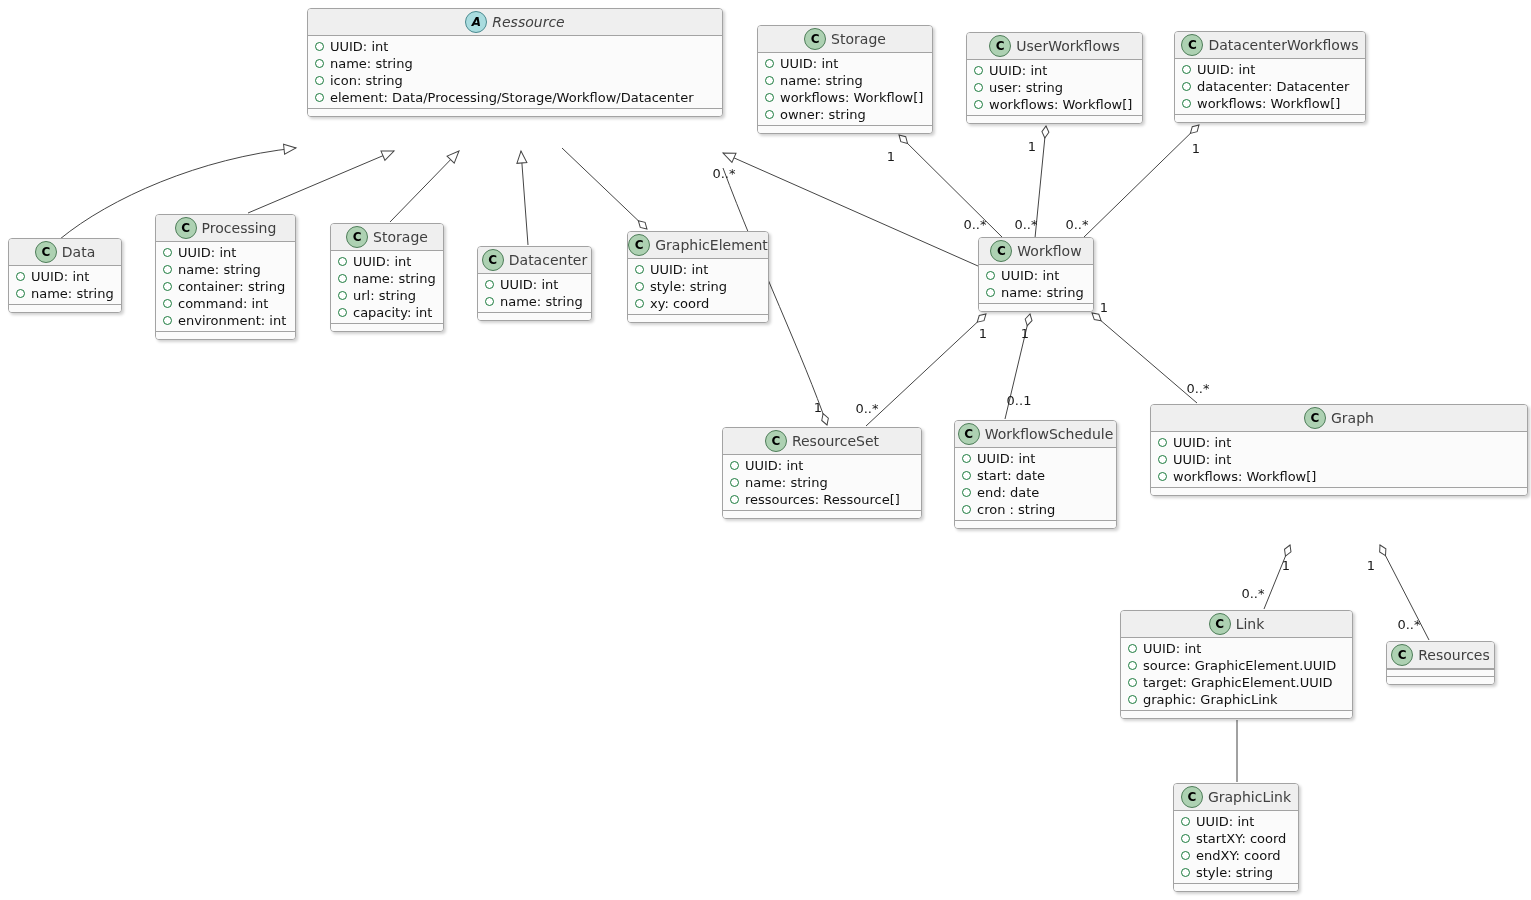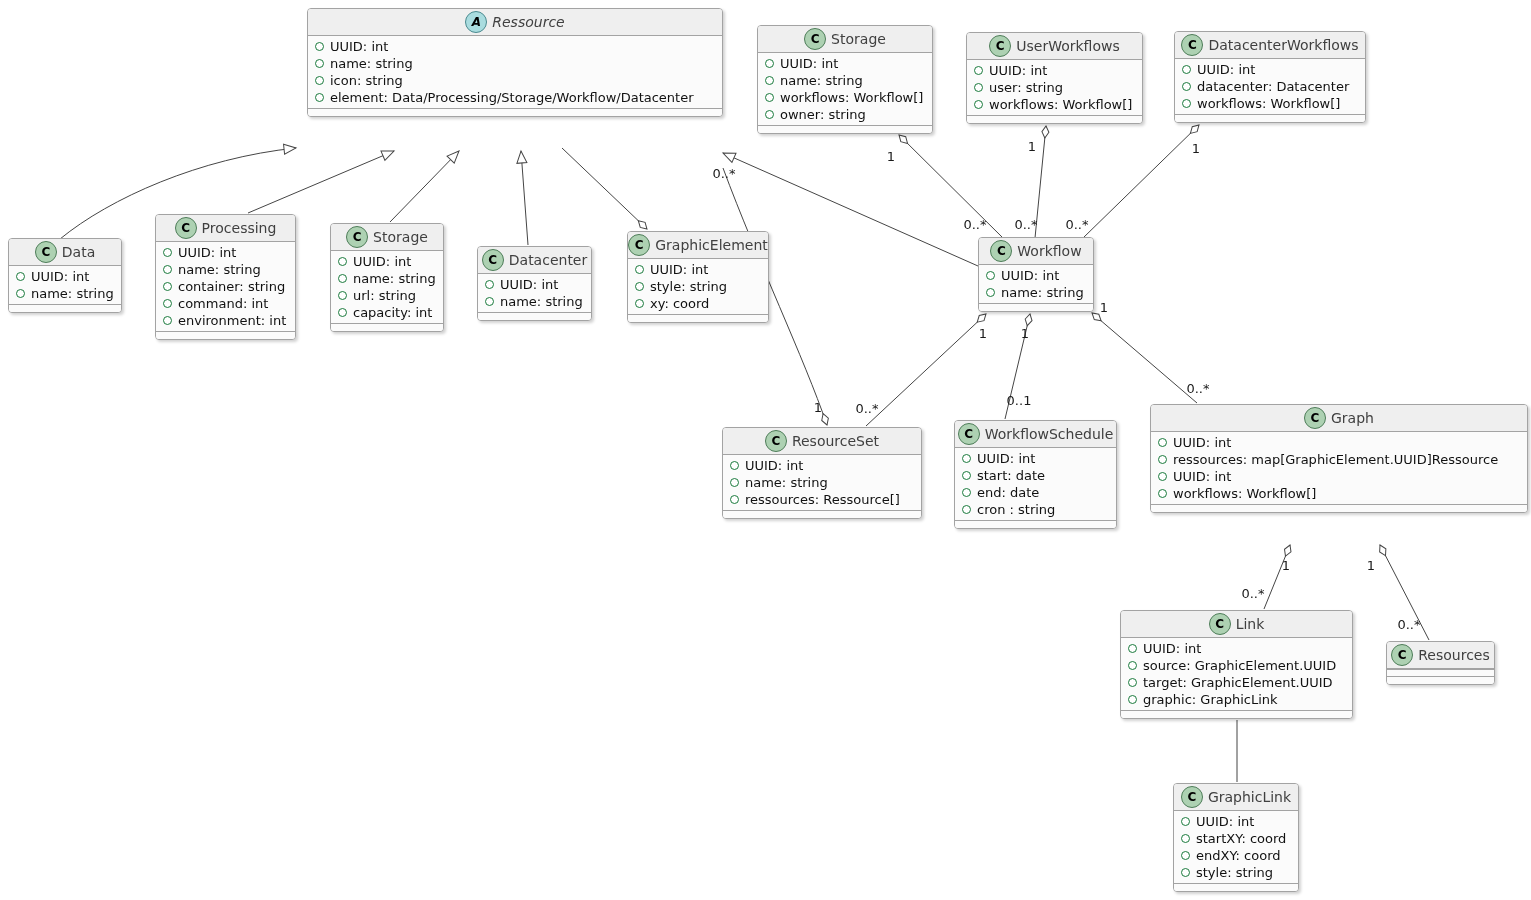--- a/index.html
+++ b/index.html
@@ -380,24 +380,20 @@
       <span class="circ cls-icon">C</span>
       <span class="ttl">Graph</span>
     </div>
     <div class="attrs">
       <div class="attr">
           <span class="b"></span>
           <span class="atxt">UUID: int</span>
         </div>
       <div class="attr">
           <span class="b"></span>
-          <span class="atxt">ressources: map[GraphicElement.UUID]Ressource</span>
-        </div>
-      <div class="attr">
-          <span class="b"></span>
           <span class="atxt">UUID: int</span>
         </div>
       <div class="attr">
           <span class="b"></span>
           <span class="atxt">workflows: Workflow[]</span>
         </div>
     </div>
     <div class="meth"></div>
   </div>
 

